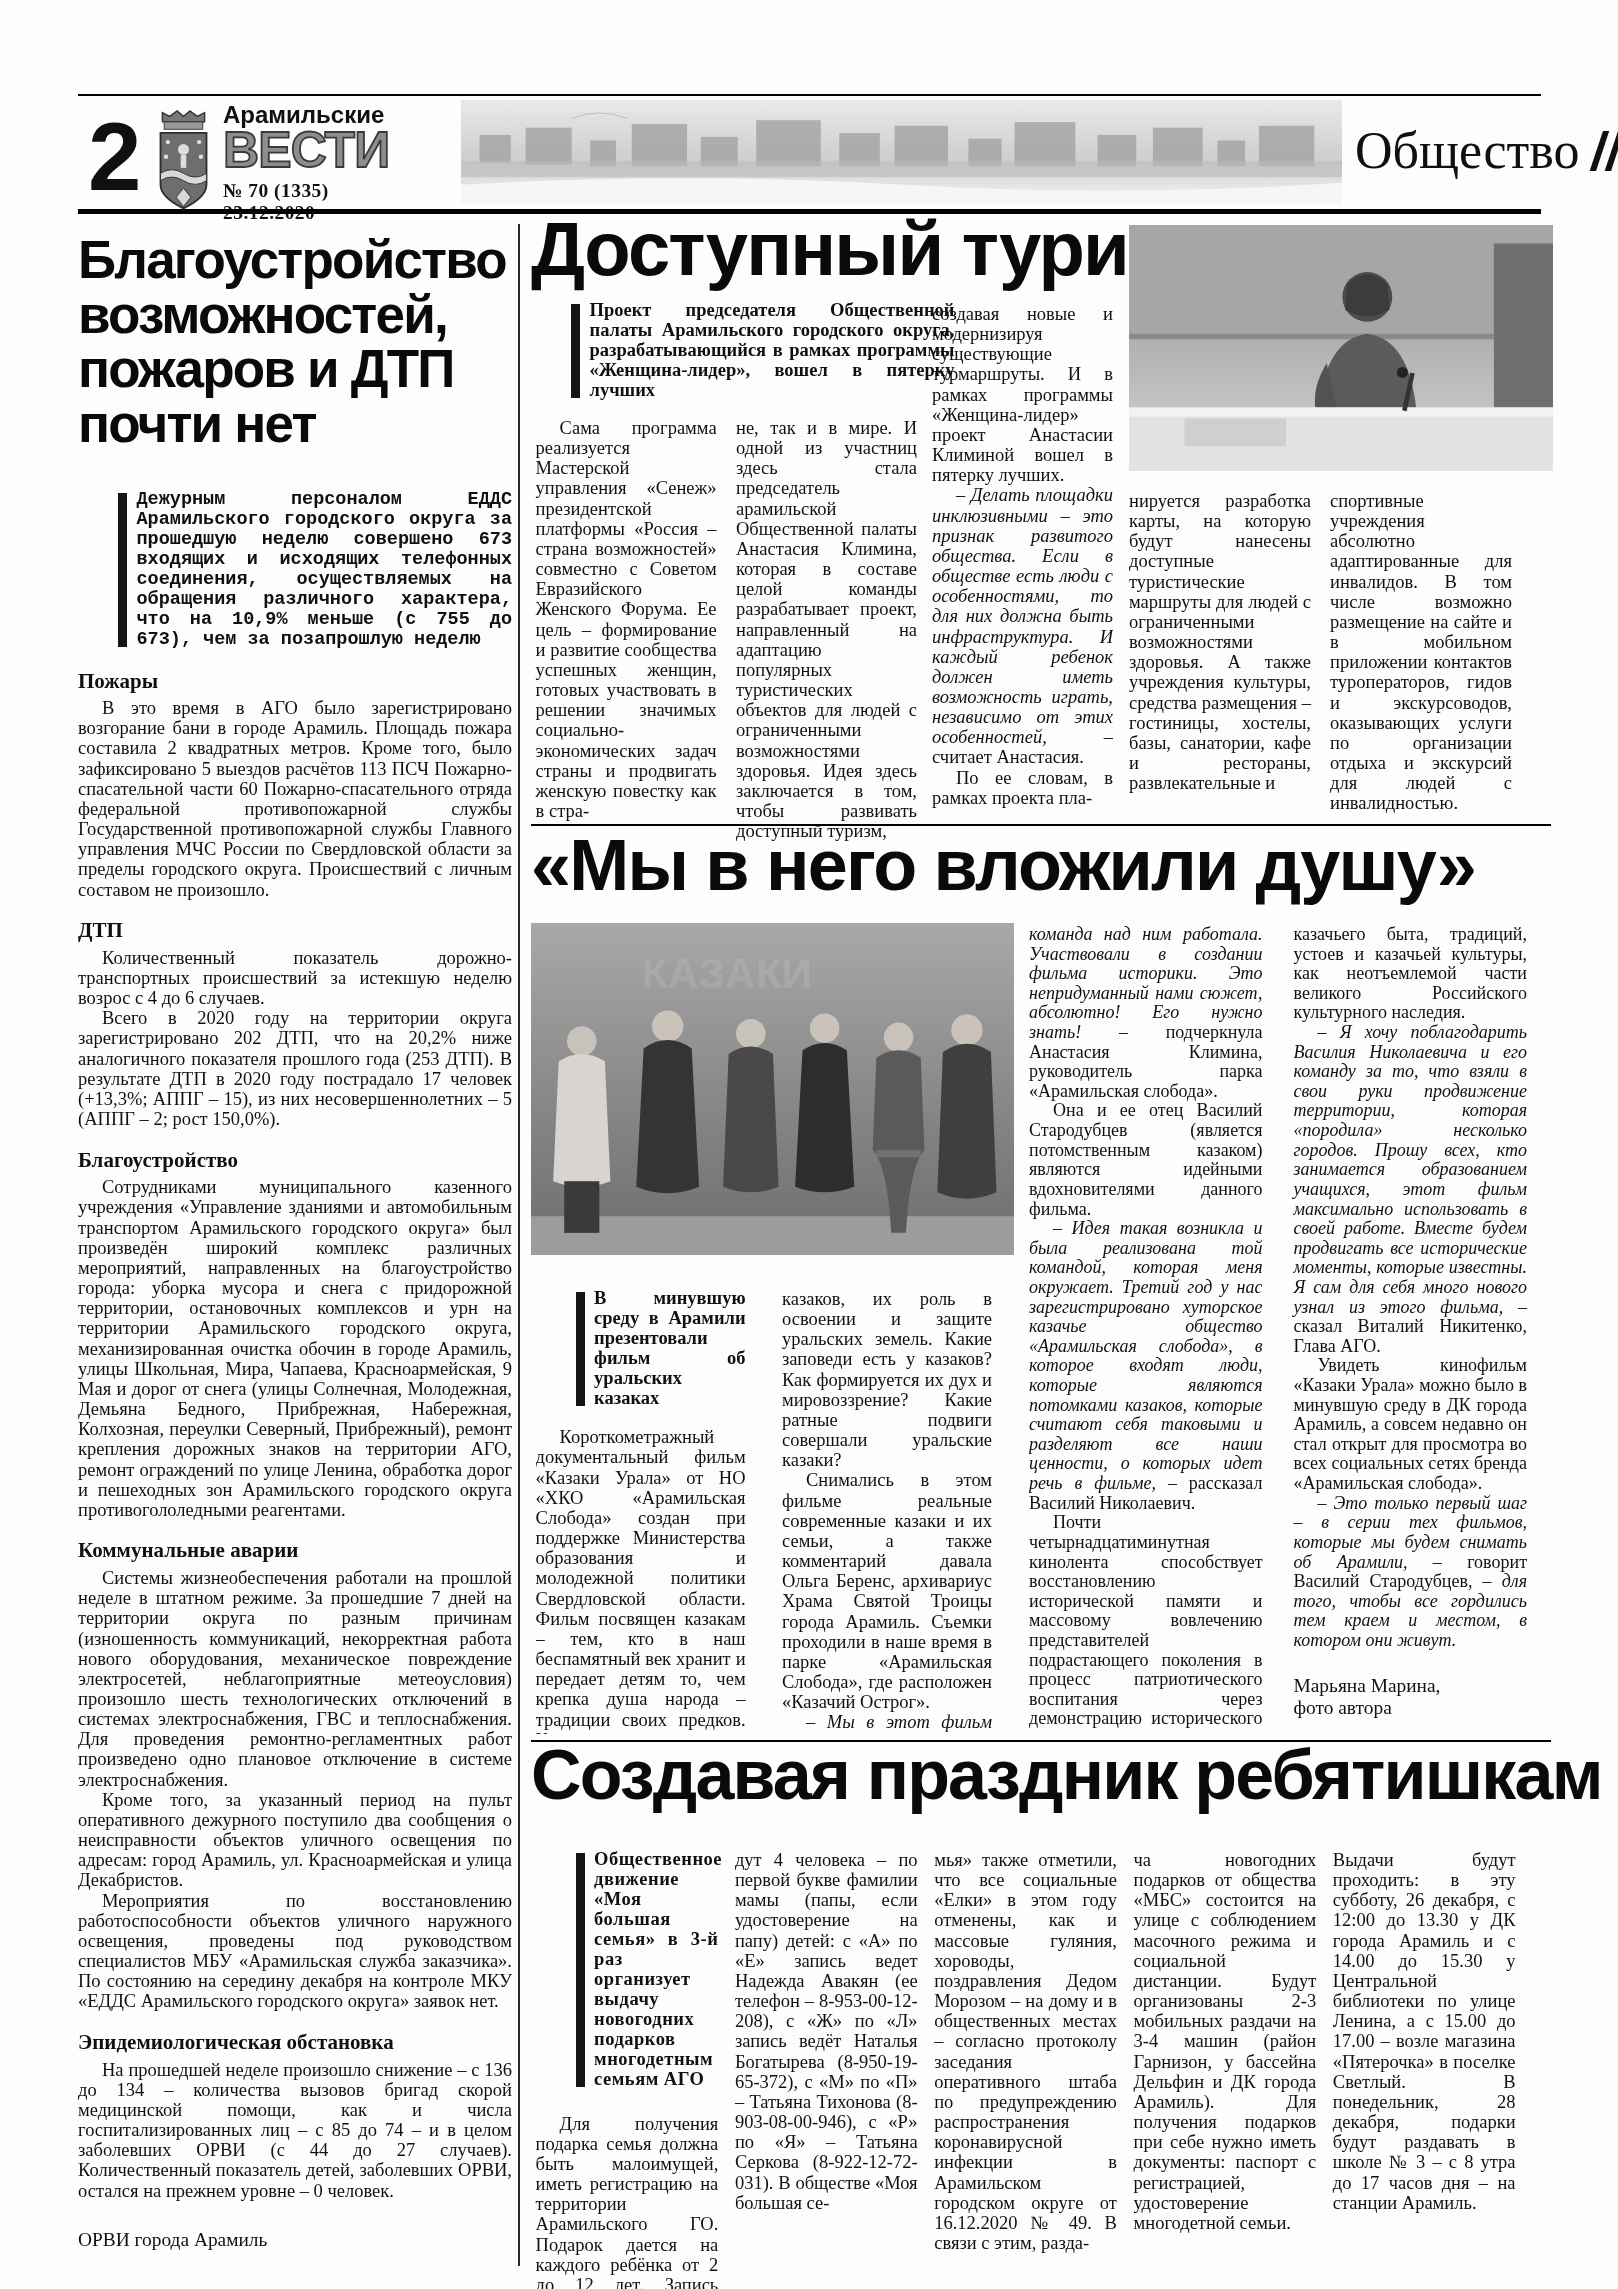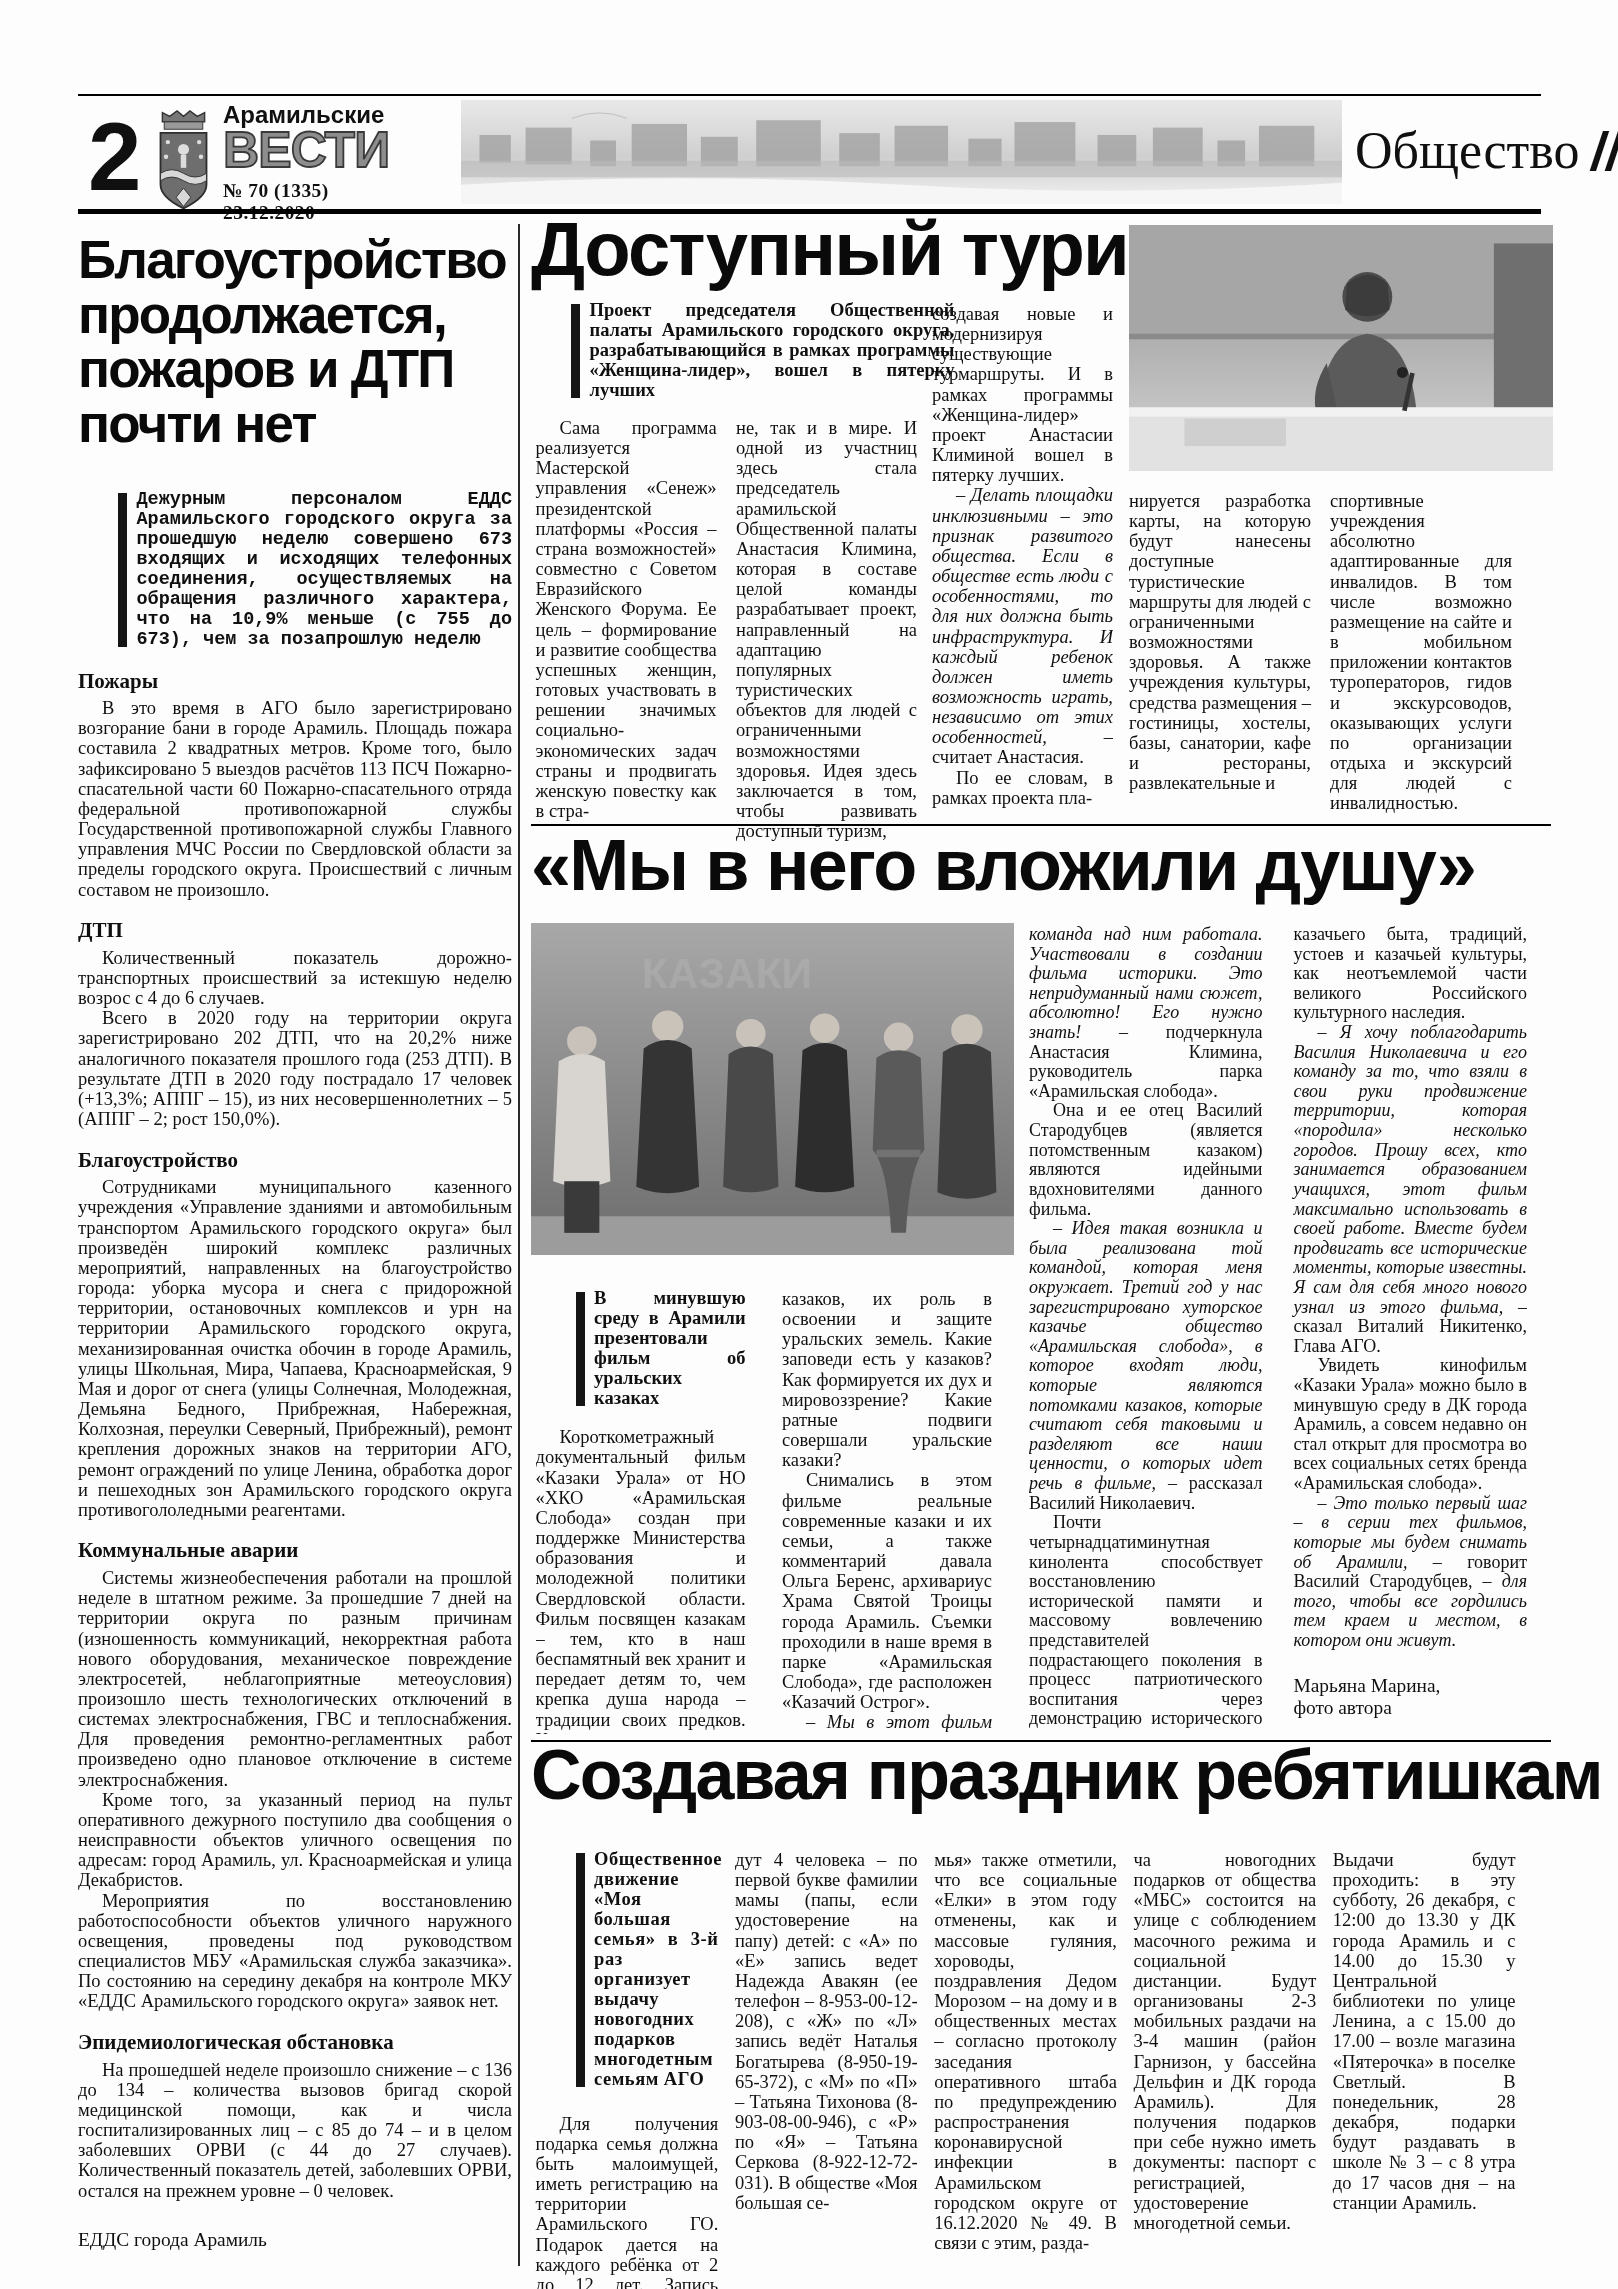--- a/index.html
+++ b/index.html
@@ -139,42 +139,42 @@
     <div class="section-head">
       <div class="section-title">Общество</div>
       <div class="slashes">//</div>
     </div>
   </div>
 
   <div class="rule thick-rule"></div>
   <div class="vdiv"></div>
 
   <aside class="left-article">
-    <h1 class="headline">Благоустройство продолжается, пожаров и ДТП почти нет</h1>
+    <h1 class="headline">Благоустройство возможностей, пожаров и ДТП почти нет</h1>
     <div class="lead">Дежурным персоналом ЕДДС Арамильского городского округа за прошедшую неделю совершено 673 входящих и исходящих телефонных соединения, осуществляемых на обращения различного характера, что на 10,9% меньше (с 755 до 673), чем за позапрошлую неделю</div>
 
     <h3>Пожары</h3>
     <p class="body-p ind">В это время в АГО было зарегистрировано возгорание бани в городе Арамиль. Площадь пожара составила 2 квадратных метров. Кроме того, было зафиксировано 5 выездов расчётов 113 ПСЧ Пожарно-спасательной части 60 Пожарно-спасательного отряда федеральной противопожарной службы Государственной противопожарной службы Главного управления МЧС России по Свердловской области за пределы городского округа. Происшествий с личным составом не произошло.</p>
 
     <h3>ДТП</h3>
     <p class="body-p ind">Количественный показатель дорожно-транспортных происшествий за истекшую неделю возрос с 4 до 6 случаев.</p>
     <p class="body-p ind">Всего в 2020 году на территории округа зарегистрировано 202 ДТП, что на 20,2% ниже аналогичного показателя прошлого года (253 ДТП). В результате ДТП в 2020 году пострадало 17 человек (+13,3%; АППГ – 15), из них несовершеннолетних – 5 (АППГ – 2; рост 150,0%).</p>
 
     <h3>Благоустройство</h3>
     <p class="body-p ind">Сотрудниками муниципального казенного учреждения «Управление зданиями и автомобильным транспортом Арамильского городского округа» был произведён широкий комплекс различных мероприятий, направленных на благоустройство города: уборка мусора и снега с придорожной территории, остановочных комплексов и урн на территории Арамильского городского округа, механизированная очистка обочин в городе Арамиль, улицы Школьная, Мира, Чапаева, Красноармейская, 9 Мая и дорог от снега (улицы Солнечная, Молодежная, Демьяна Бедного, Прибрежная, Набережная, Колхозная, переулки Северный, Прибрежный), ремонт крепления дорожных знаков на территории АГО, ремонт ограждений по улице Ленина, обработка дорог и пешеходных зон Арамильского городского округа противогололедными реагентами.</p>
 
     <h3>Коммунальные аварии</h3>
     <p class="body-p ind">Системы жизнеобеспечения работали на прошлой неделе в штатном режиме. За прошедшие 7 дней на территории округа по разным причинам (изношенность коммуникаций, некорректная работа нового оборудования, механическое повреждение электросетей, неблагоприятные метеоусловия) произошло шесть технологических отключений в системах электроснабжения, ГВС и теплоснабжения. Для проведения ремонтно-регламентных работ произведено одно плановое отключение в системе электроснабжения.</p>
     <p class="body-p ind">Кроме того, за указанный период на пульт оперативного дежурного поступило два сообщения о неисправности объектов уличного освещения по адресам: город Арамиль, ул. Красноармейская и улица Декабристов.</p>
     <p class="body-p ind">Мероприятия по восстановлению работоспособности объектов уличного наружного освещения, проведены под руководством специалистов МБУ «Арамильская служба заказчика». По состоянию на середину декабря на контроле МКУ «ЕДДС Арамильского городского округа» заявок нет.</p>
 
     <h3>Эпидемиологическая обстановка</h3>
     <p class="body-p ind">На прошедшей неделе произошло снижение – с 136 до 134 – количества вызовов бригад скорой медицинской помощи, как и числа госпитализированных лиц – с 85 до 74 – и в целом заболевших ОРВИ (с 44 до 27 случаев). Количественный показатель детей, заболевших ОРВИ, остался на прежнем уровне – 0 человек.</p>
 
-    <div class="sig">ЕДДС города Арамиль</div>
+    <div class="sig">ОРВИ города Арамиль</div>
   </aside>
 
   <section class="tourism">
     <h1 class="headline">Доступный туризм</h1>
 
     <div class="t-photo">
       <svg class="photo-ph" viewBox="0 0 459 267" preserveAspectRatio="none">
         <defs>
           <linearGradient id="tw" x1="0" y1="0" x2="0" y2="1">
             <stop offset="0" stop-color="#8f8f8f"></stop>

